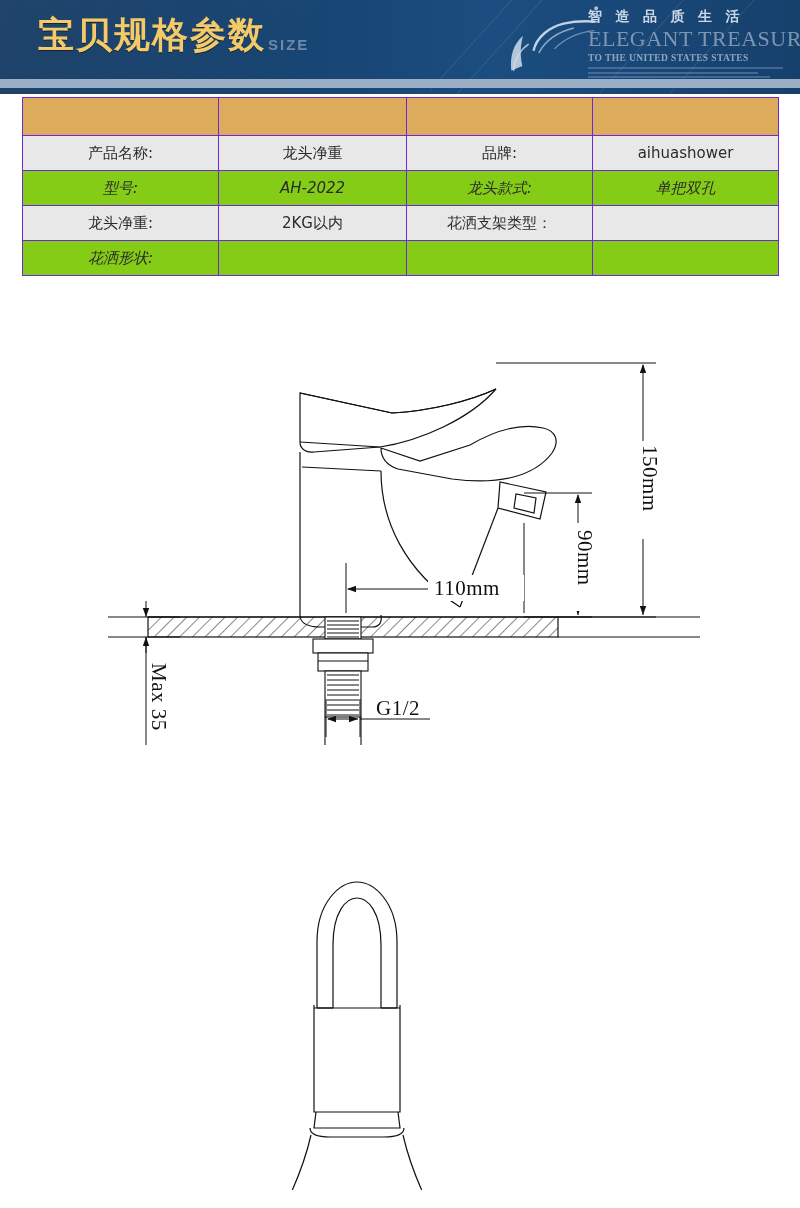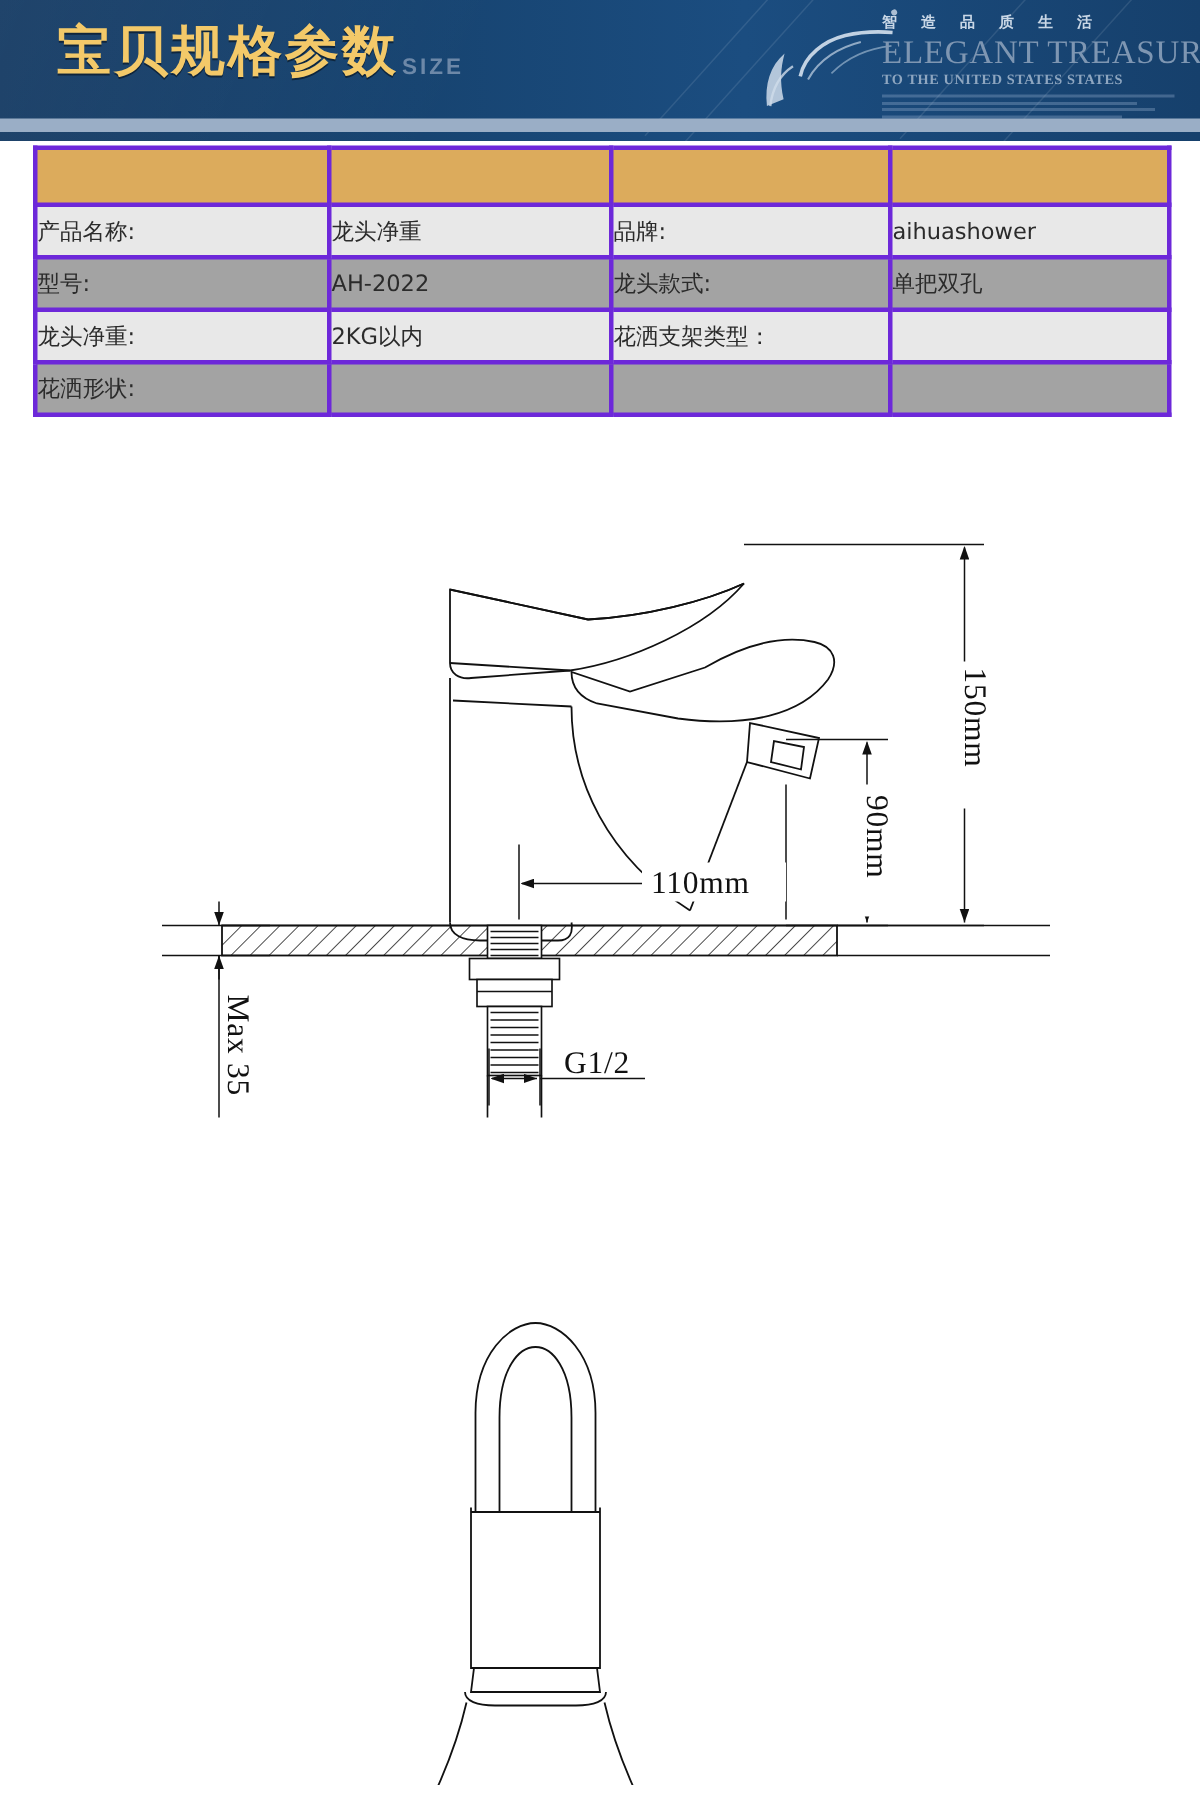--- a/index.html
+++ b/index.html
@@ -45,22 +45,22 @@
 
   
   .logo-mark {
     position: absolute; left: 495px; top: 12px; width: 120px; height: 56px;
     transform: rotate(-22deg);
   }
   .logo-mark svg { display: block; }
 
   .brandblock { position: absolute; left: 588px; top: 8px; width: 205px; }
   .brand-cn {
-    font-size: 10px; letter-spacing: 5px; color: #c9d7e6; font-weight: 700;
-    font-family: Liberation Mono, monospace;
+    font-size: 14px; letter-spacing: 5px; color: #c9d7e6; font-weight: 700;
+    font-family: Liberation Serif, serif;
     white-space: nowrap;
   }
   .brand-en {
     font-size: 22px; letter-spacing: 0.5px; color: #7e96b2; line-height: 26px;
     font-family: "Liberation Serif", "DejaVu Serif", serif; white-space: nowrap;
   }
   .brand-sub {
     font-size: 9.5px; letter-spacing: 0.4px; color: #8ea6c0; font-weight: 700;
     font-family: "Liberation Serif", "DejaVu Serif", serif; white-space: nowrap;
     margin-top: 1px;
@@ -74,28 +74,28 @@
     position: absolute; left: 0; top: 79px; width: 800px; height: 9px;
     background: #9aaec6;
   }
 
   
   .spec-table {
     position: absolute; left: 22px; top: 97px; width: 756px;
     border-collapse: collapse; table-layout: fixed;
   }
   .spec-table td {
-    height: 35px; text-align: left; vertical-align: middle;
+    height: 35px; text-align: center; vertical-align: middle;
     font-size: 15px; color: #2b2b2b;
     font-family: "DejaVu Sans", "Liberation Sans", sans-serif;
-    border: 3px solid #6d28d9;
+    border: 1px solid #6d28d9;
   }
   .spec-table tr.head td { height: 38px; background: #dcab5c; }
   .spec-table tr.odd td  { background: #e8e8e8; }
-  .spec-table tr.even td { background: #a3a3a3; }
+  .spec-table tr.even td { background: #84cc16; font-style: italic; }
   .col-a { width: 196px; }
   .col-b { width: 188px; }
   .col-c { width: 186px; }
   .col-d { width: 186px; }
 
   
   .drawing { position: absolute; left: 0; }
   .dwg-top { top: 345px; width: 800px; height: 430px; }
   .dwg-bot { top: 790px; width: 800px; height: 400px; }
   .drawing svg { display: block; }

